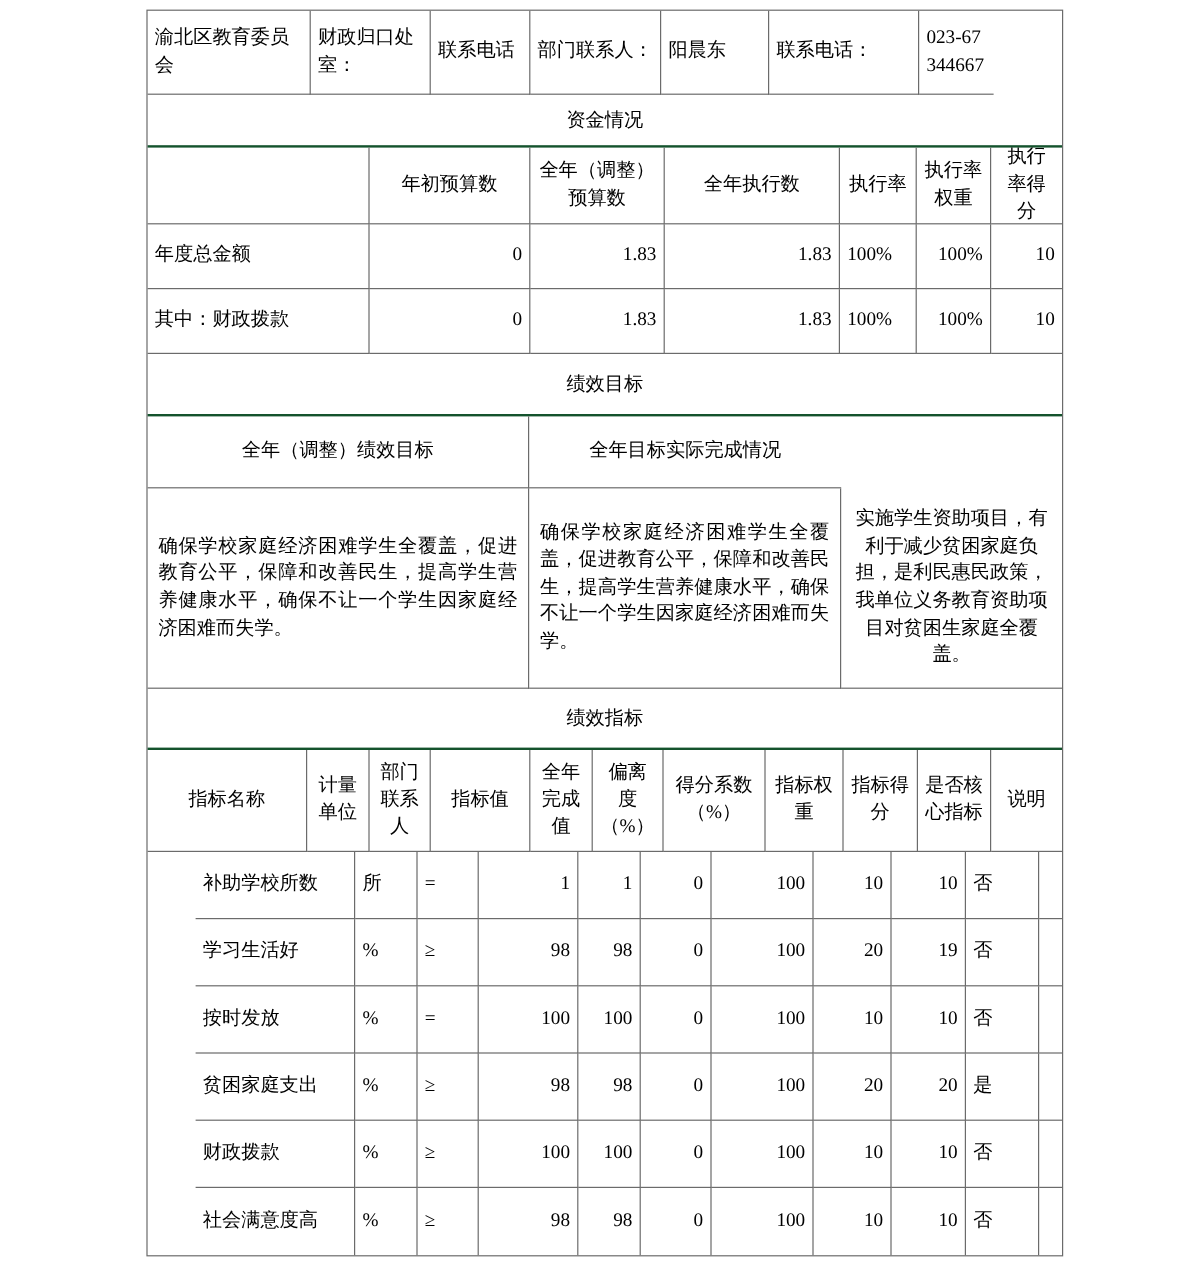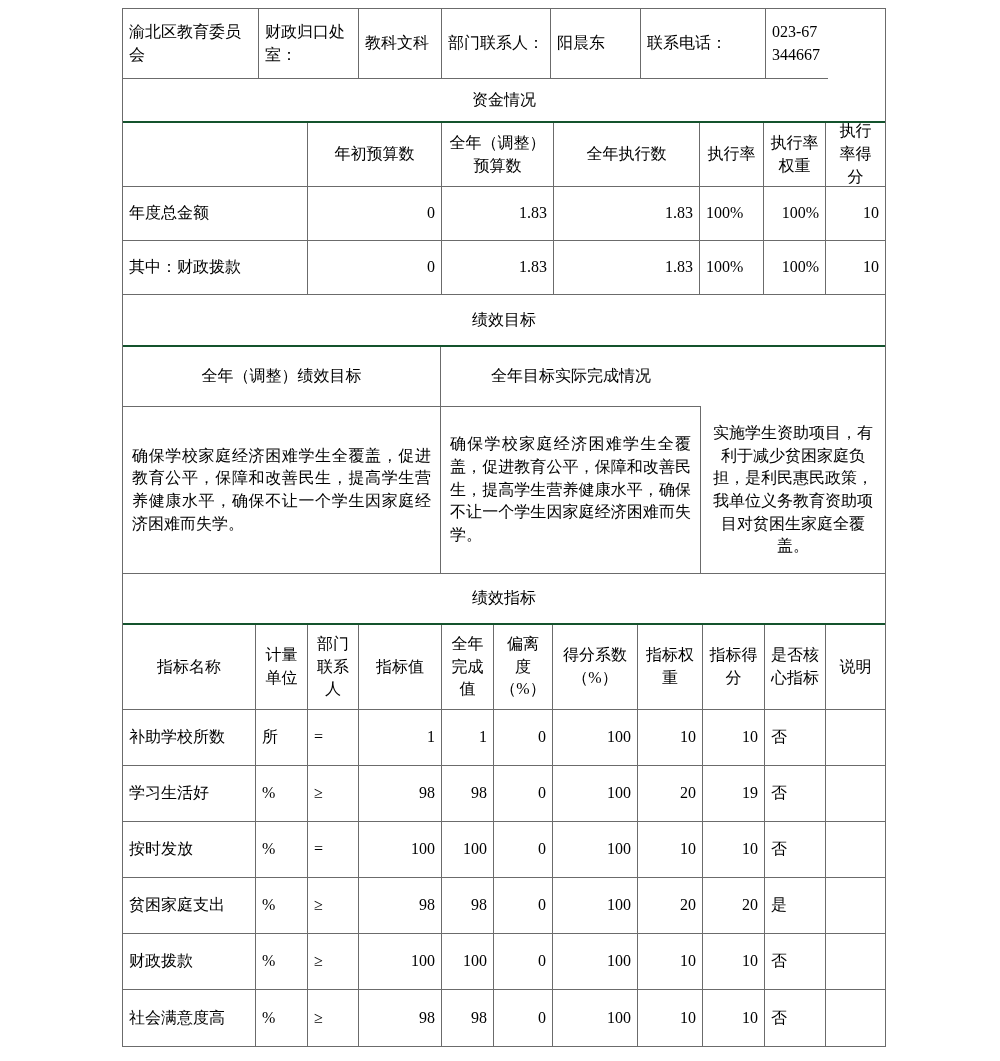--- a/index.html
+++ b/index.html
@@ -38,35 +38,35 @@
   
   .g-info{grid-template-columns:136px 100px 83px 109px 90px 125px 62px 1fr;height:70px;}
   .g-fund{grid-template-columns:185px 134px 112px 146px 64px 62px 1fr;}
   .g-fund.hdr{height:64px;}
   .g-fund.row{height:54px;}
   .g-goal{grid-template-columns:318px 260px 1fr;}
   .g-goal.hdr{height:60px;}
   .g-goal.body{height:167px;}
   .g-ind{grid-template-columns:133px 52px 51px 83px 52px 59px 85px 65px 62px 61px 1fr;}
   .g-ind.hdr{height:85px;}
-  .g-ind.row{height:56px;}
+  .g-ind.row{height:56px;margin-left:40px;}
   .t-fund{height:44px;}
   .t-goal{height:52px;}
   .t-ind{height:51px;}
   .goalcell{padding:6px 9px;}
 </style>
 </head>
 <body>
 
 <div class="tbl">
 
   <div class="grid g-info">
     <div class="cell left">渝北区教育委员会</div>
     <div class="cell left">财政归口处室：</div>
-    <div class="cell left">教科文科</div>
+    <div class="cell left">联系电话</div>
     <div class="cell left">部门联系人：</div>
     <div class="cell left">阳晨东</div>
     <div class="cell left">联系电话：</div>
     <div class="cell left breakall">023-67344667</div>
   </div>
 
   <div class="title-row t-fund">资金情况</div>
 
   <div class="grid g-fund hdr">
     <div class="cell center"></div>

